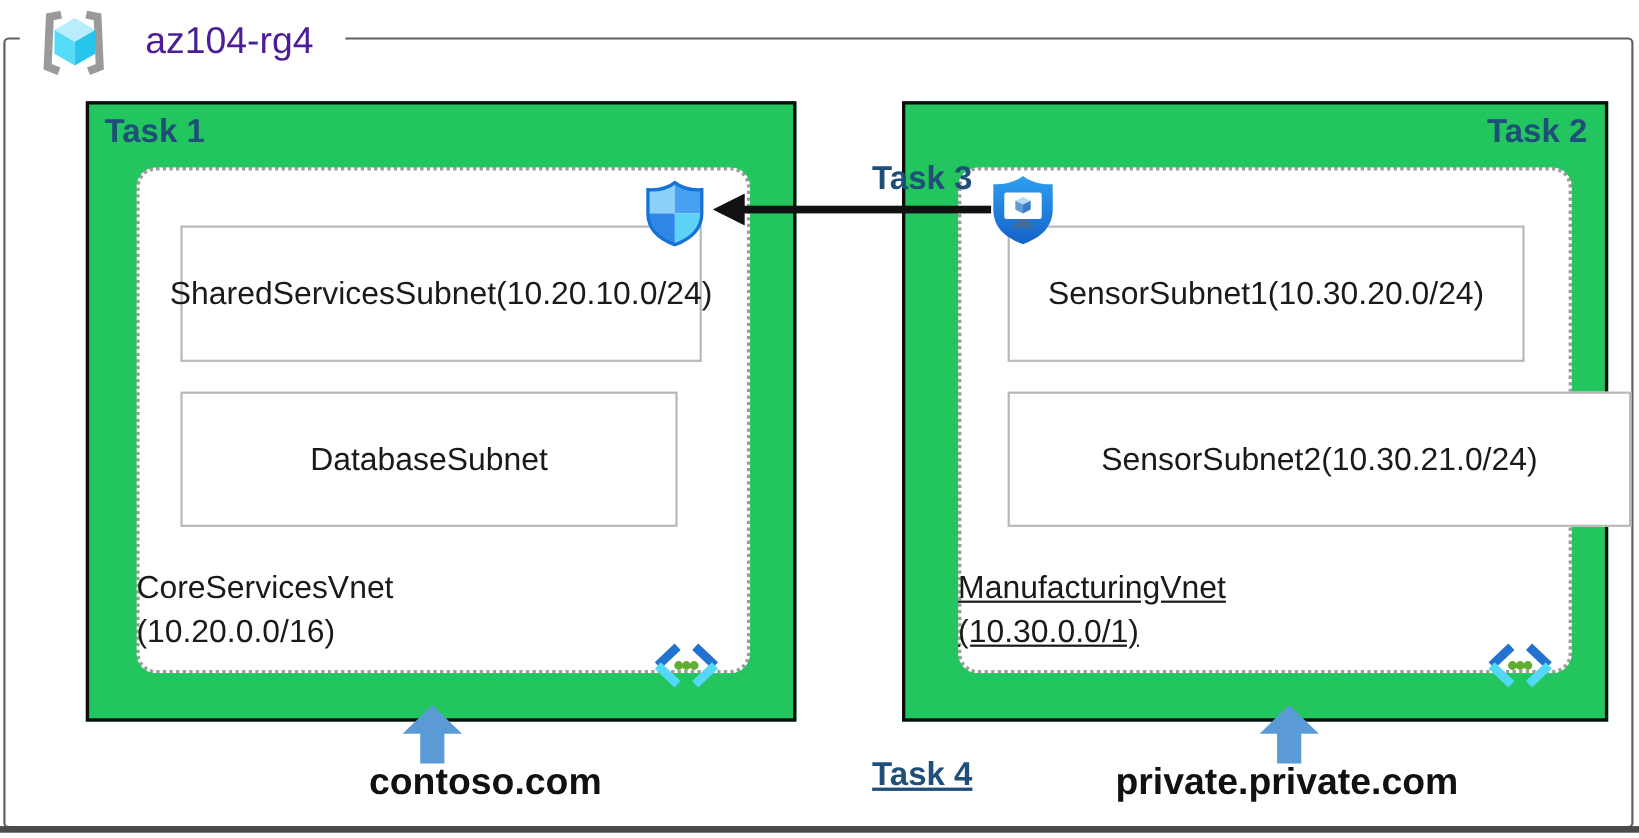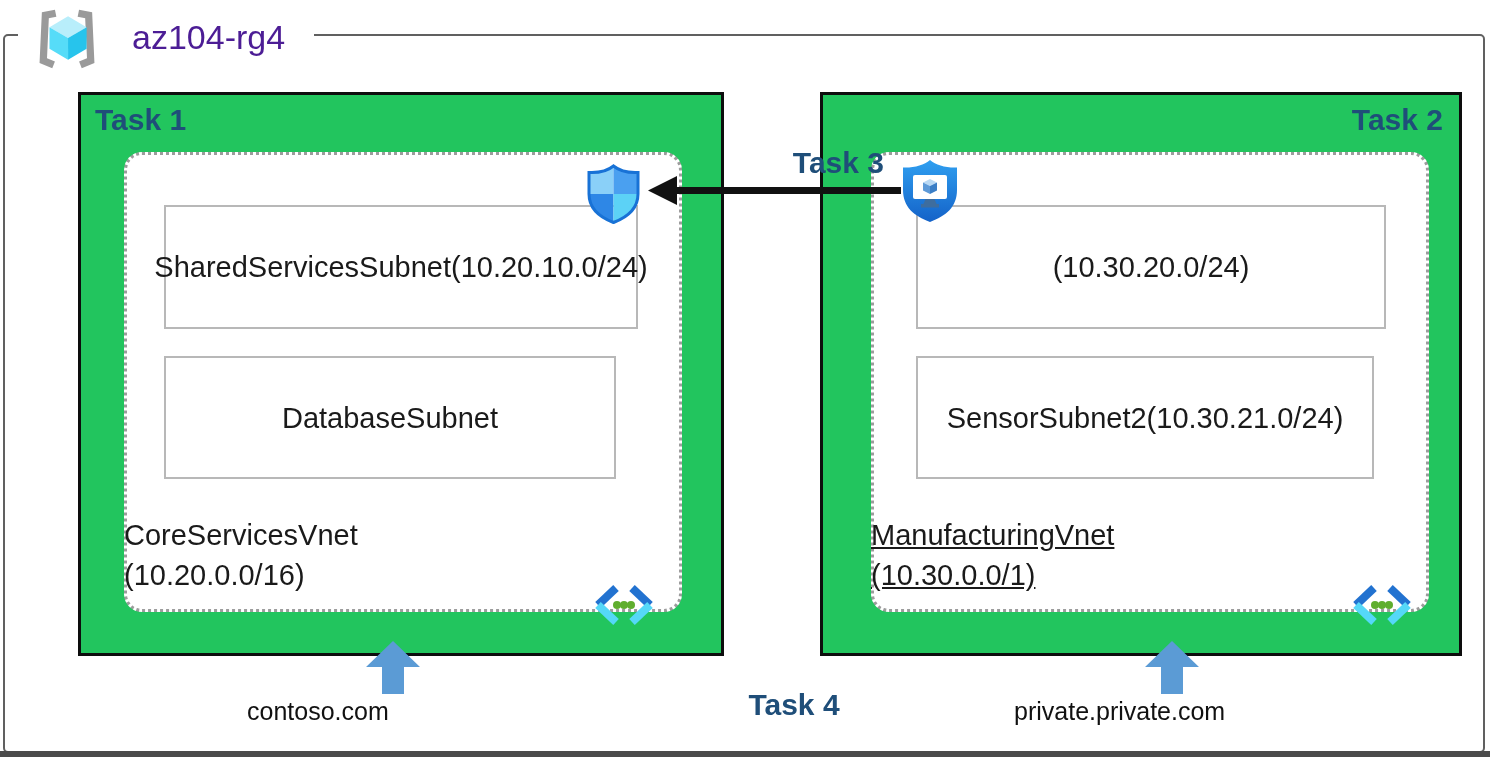--- a/index.html
+++ b/index.html
@@ -65,45 +65,45 @@
     align-items: center; justify-content: center;
     text-align: left;
     margin-top: 16px;
   }
   .subnet div, .vnet-caption div {
     font-size: 29px; line-height: 40px; color: #1a1a1a;
   }
   #subnet-l1 { left: 83px; top: 94px;  width: 474px; height: 124px; }
   #subnet-l2 { left: 83px; top: 245px; width: 452px; height: 123px; gap: 32px; }
   #subnet-r1 { left: 93px; top: 94px;  width: 470px; height: 124px; }
-  #subnet-r2 { left: 93px; top: 245px; width: 458px; height: 123px; }
+  #subnet-r2 { left: 93px; top: 245px; width: 567px; height: 123px; }
 
   .vnet-caption {
     top: 420px; text-align: left;
   }
   #vnet-caption-left  { left: 43px; width: 558px; }
   #vnet-caption-right { left: 48px; width: 558px; text-decoration: underline; }
 
   .vnet-icon { width: 68px; height: 44px; z-index: 5; }
   #vnet-icon-left  { left: 509px; top: 488px; }
   #vnet-icon-right { left: 525px; top: 488px; }
 
   #nsg-icon { left: 504px; top: 68px; width: 57px; height: 62px; z-index: 6; }
   #asg-icon { left: 75px;  top: 63px; width: 64px; height: 66px; z-index: 6; }
 
   
   #task3-label { left: 664px; top: 146px; width: 220px; text-align: right; z-index: 7; }
-  #task4-label { left: 684px; top: 688px; width: 220px; text-align: center; }
+  #task4-label { left: 664px; top: 688px; width: 220px; text-align: right; text-decoration: underline; }
   #peering-arrow { left: 645px; top: 172px; width: 258px; height: 36px; z-index: 4; }
 
   .dns-arrow { width: 56px; height: 54px; z-index: 8; }
   #dns-arrow-left  { left: 365px;  top: 641px; }
   #dns-arrow-right { left: 1144px; top: 641px; }
 
-  .dns-label { font-size: 25px; line-height: 42px; text-align: left; color: #111; white-space: nowrap; }
+  .dns-label { font-size: 34px; line-height: 42px; text-align: right; color: #111; white-space: nowrap; font-weight: bold; }
   #dns-label-left  { left: 247px;  top: 690px; width: 300px; }
   #dns-label-right { left: 1014px; top: 690px; width: 300px; }
 </style>
 </head>
 <body>
 
 <div class="abs" id="rg-frame"></div>
 <div class="abs" id="bottom-bar"></div>
 
 <div class="abs" id="rg-header"></div>
@@ -163,20 +163,21 @@
     <circle cx="41" cy="22" r="4" fill="#5fae2e"></circle>
   </svg>
 </div>
 
 <div class="abs task-box" id="box-right">
   <div class="abs task-label" id="task2-label">Task 2</div>
 
   <div class="abs vnet-dotted" id="dotted-right"></div>
 
   <div class="abs subnet" id="subnet-r1">
+    <div>SensorSubnet1</div>
     <div>(10.30.20.0/24)</div>
   </div>
   <div class="abs subnet" id="subnet-r2">
     <div>SensorSubnet2</div>
     <div>(10.30.21.0/24)</div>
   </div>
 
   <div class="abs vnet-caption" id="vnet-caption-right">
     <div>ManufacturingVnet</div>
     <div>(10.30.0.0/1)</div>

